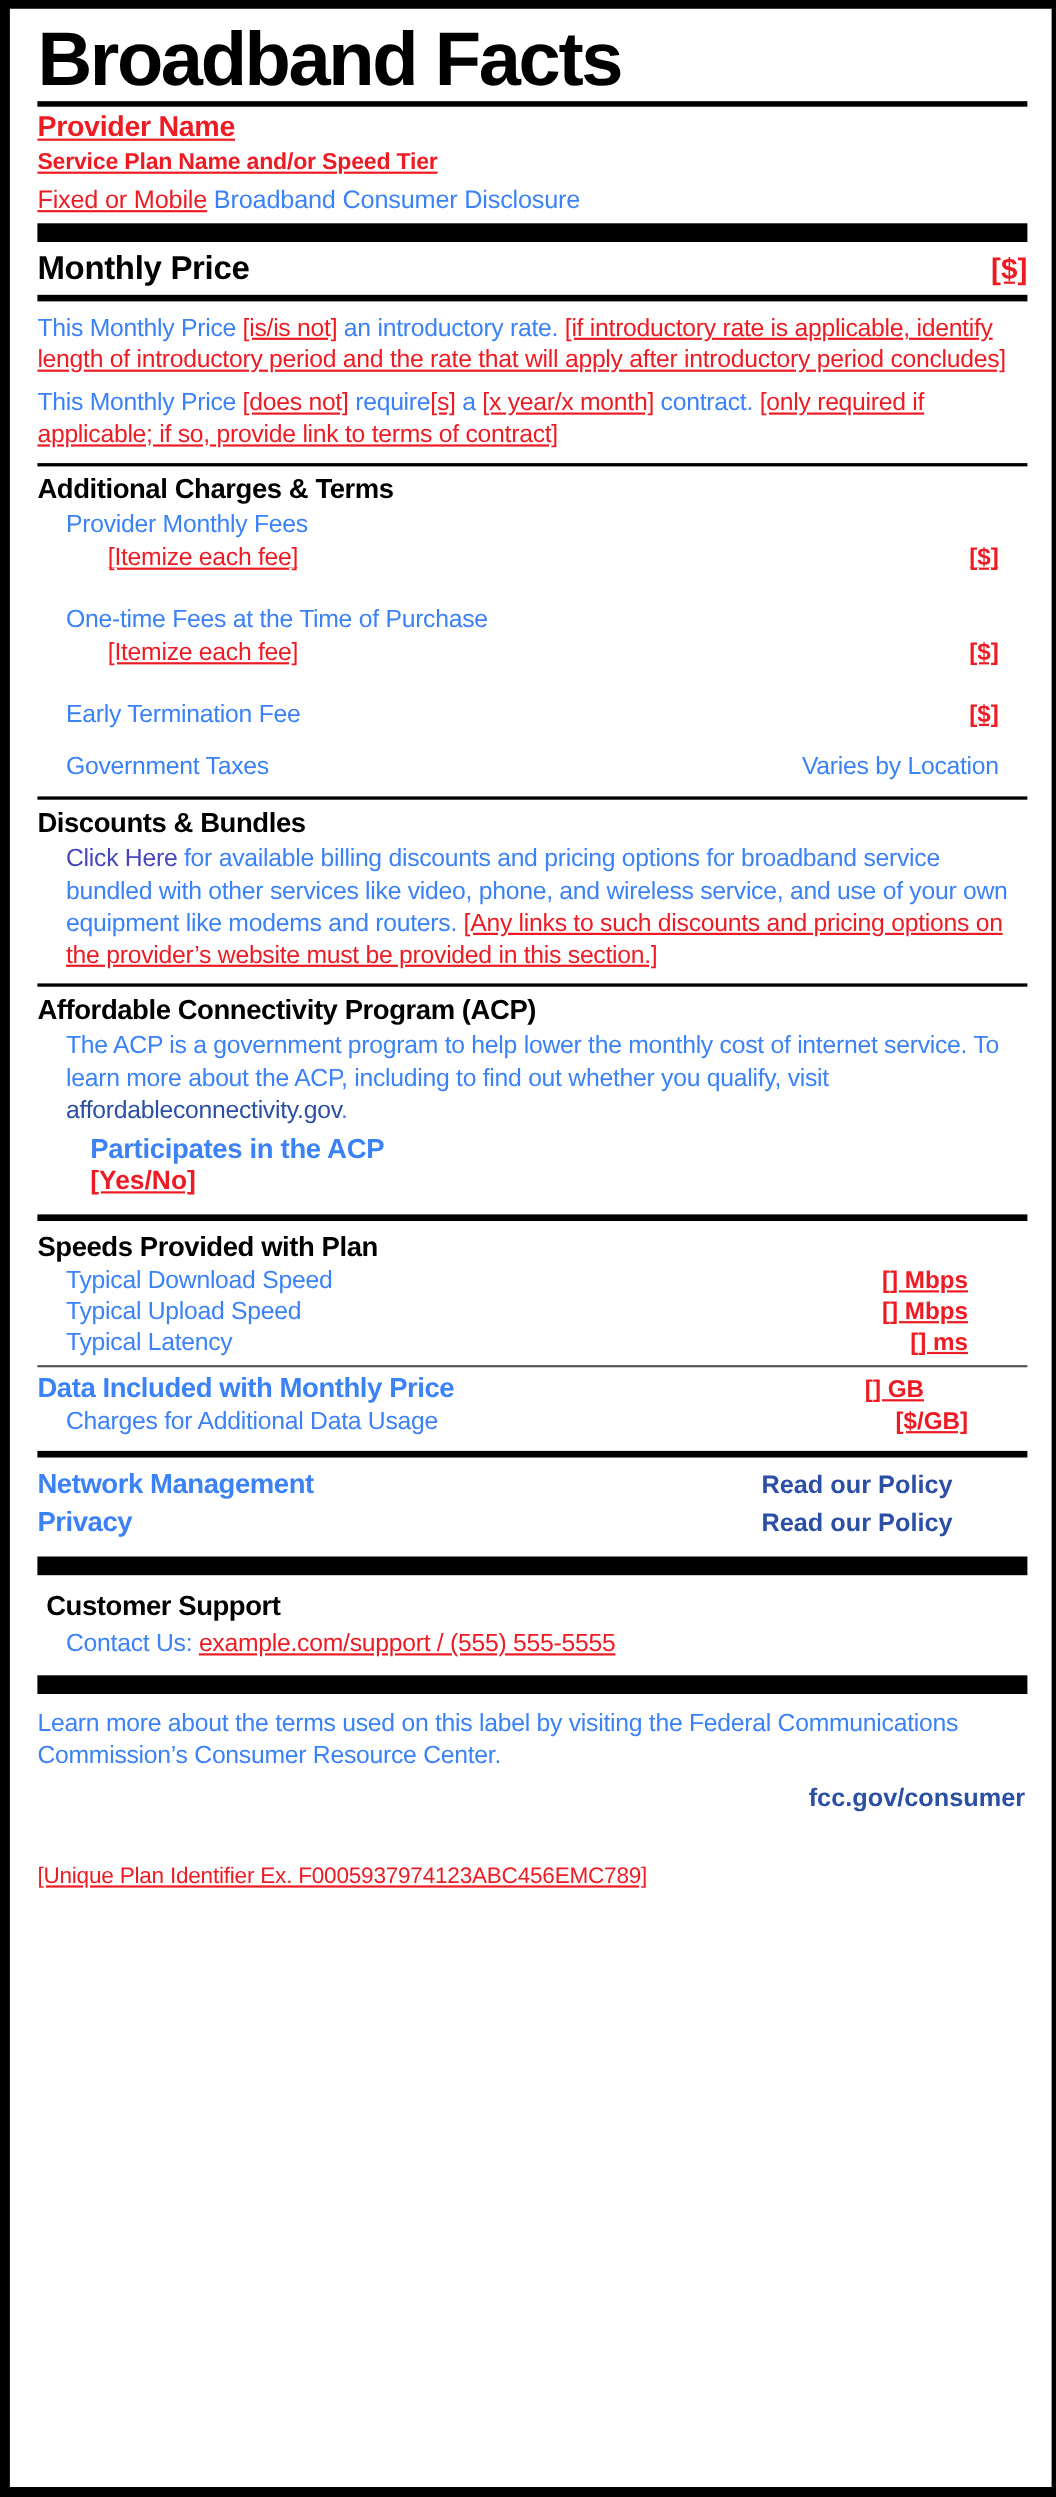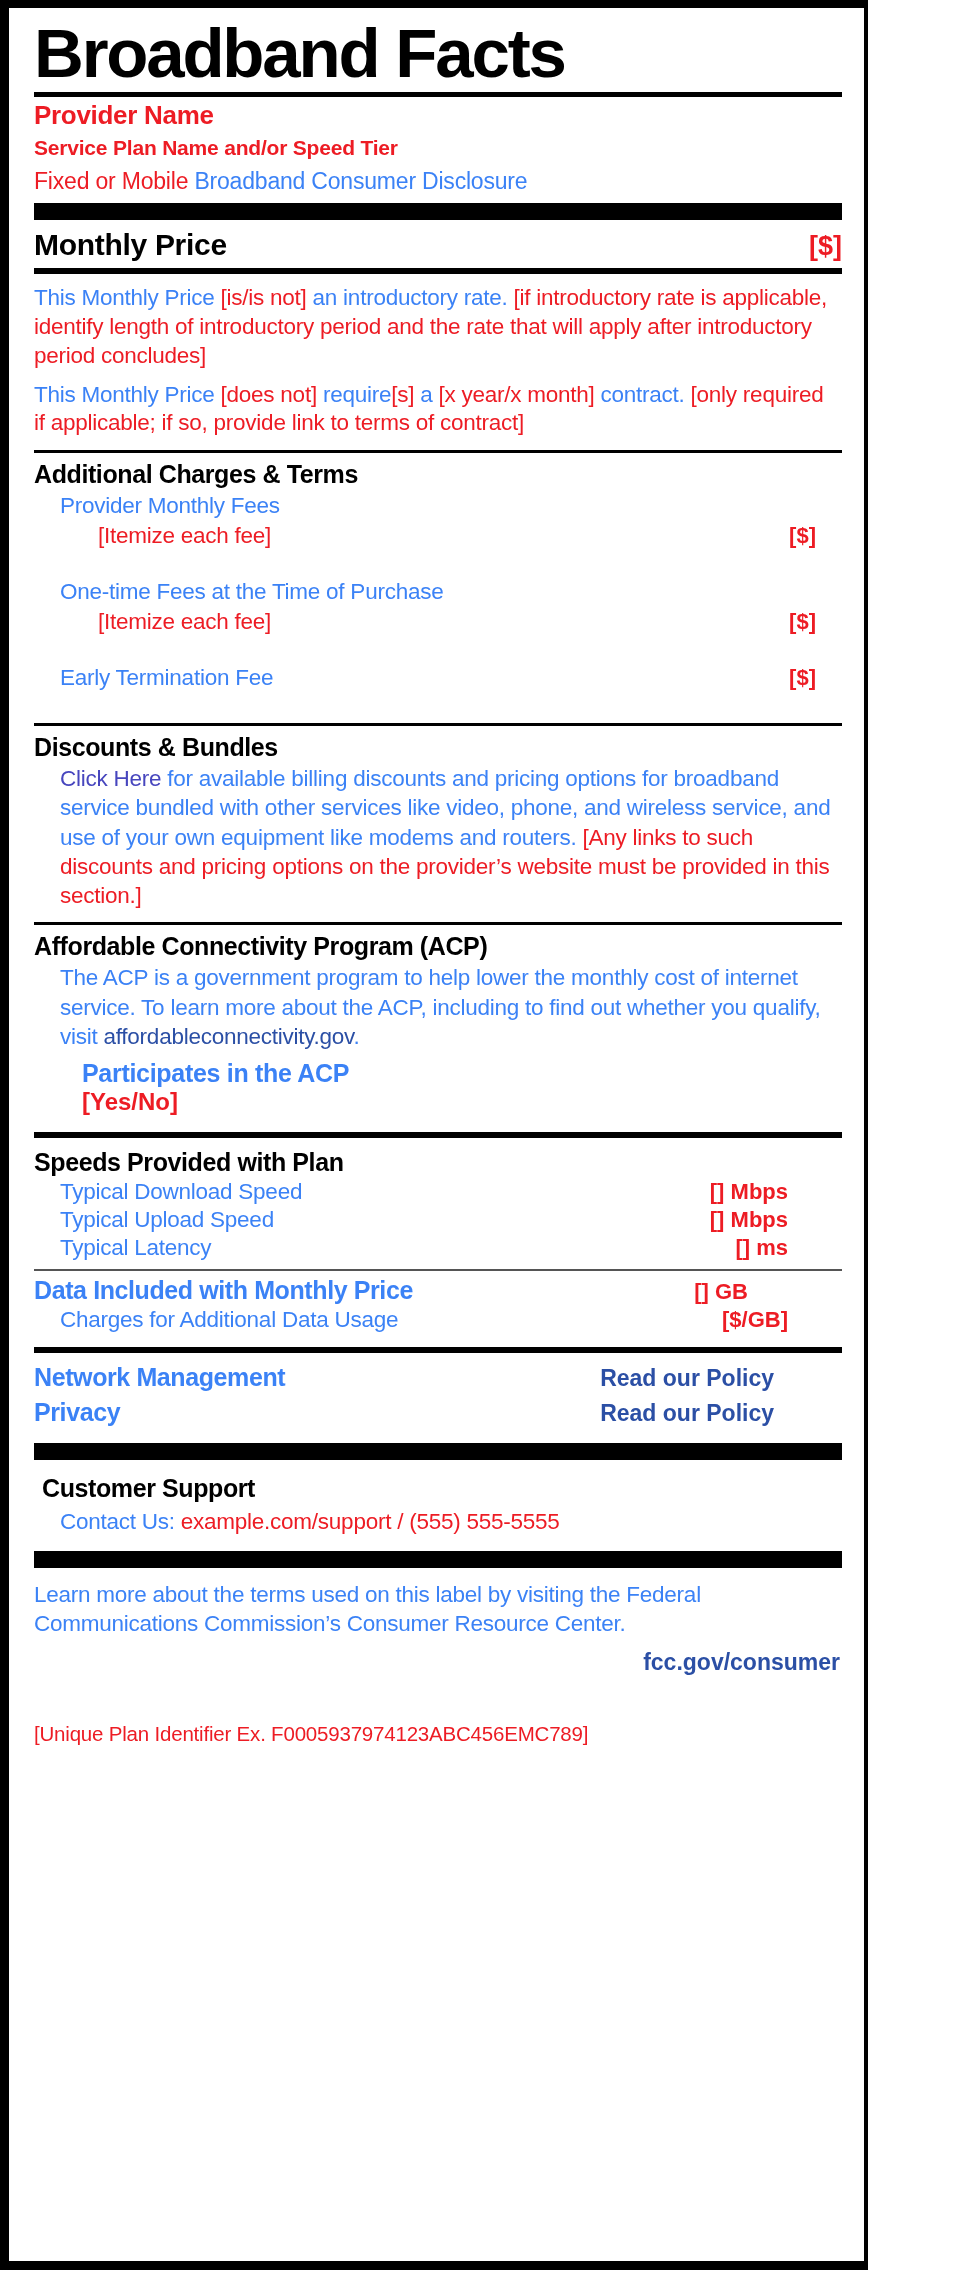--- a/index.html
+++ b/index.html
@@ -10,38 +10,38 @@
   body {
     width: 960px;
     height: 2270px;
     font-family: "Liberation Sans", sans-serif;
     -webkit-font-smoothing: antialiased;
   }
 
   
   .label-frame {
     box-sizing: border-box;
-    width: 868px;
+    width: 960px;
     height: 2270px;
     border-left: 9px solid #000;
     border-top: 8px solid #000;
     border-right: 4px solid #000;
     border-bottom: 9px solid #000;
     background: #ffffff;
     padding: 9px 10px 6px 11px;
   }
   .inner {
     box-sizing: border-box;
     width: 100%;
     height: 100%;
     position: relative;
   }
 
   
-  .red   { color: #ED1C24; }
+  .red   { color: #ED1C24; text-decoration: underline; }
   .blue  { color: #2B4FA5; }
   .link-blue { color: #4746BE; }
   .black { color: #3b82f6; }
 
   
   .title {
     font-size: 69px;
     font-weight: bold;
     line-height: 0.95;
     letter-spacing: -2.2px;
@@ -314,20 +314,24 @@
 
     <div class="gap-md"></div>
 
     <div class="row indent1">
       <span class="lbl black">Early Termination Fee</span>
       <span class="val red">[$]</span>
     </div>
 
     <div class="gap-sm"></div>
 
+    <div class="row indent1">
+      <span class="lbl black">Government Taxes</span>
+      <span class="plain-val black">Varies by Location</span>
+    </div>
 
     <div class="rule-thin" style="margin-top:14px;"></div>
 
     <div class="sec-head">Discounts &amp; Bundles</div>
     <div class="block-para"><span class="link-blue">Click Here</span><span class="black"> for available billing discounts and pricing options for broadband service bundled with other services like video, phone, and wireless service, and use of your own equipment like modems and routers. </span><span class="red">[Any links to such discounts and pricing options on the provider’s website must be provided in this section.]</span></div>
 
     <div class="rule-thin" style="margin-top:12px;"></div>
 
     <div class="sec-head">Affordable Connectivity Program (ACP)</div>
     <div class="block-para"><span class="black">The ACP is a government program to help lower the monthly cost of internet service. To learn more about the ACP, including to find out whether you qualify, visit </span><span class="blue">affordableconnectivity.gov</span><span class="black">.</span></div>

